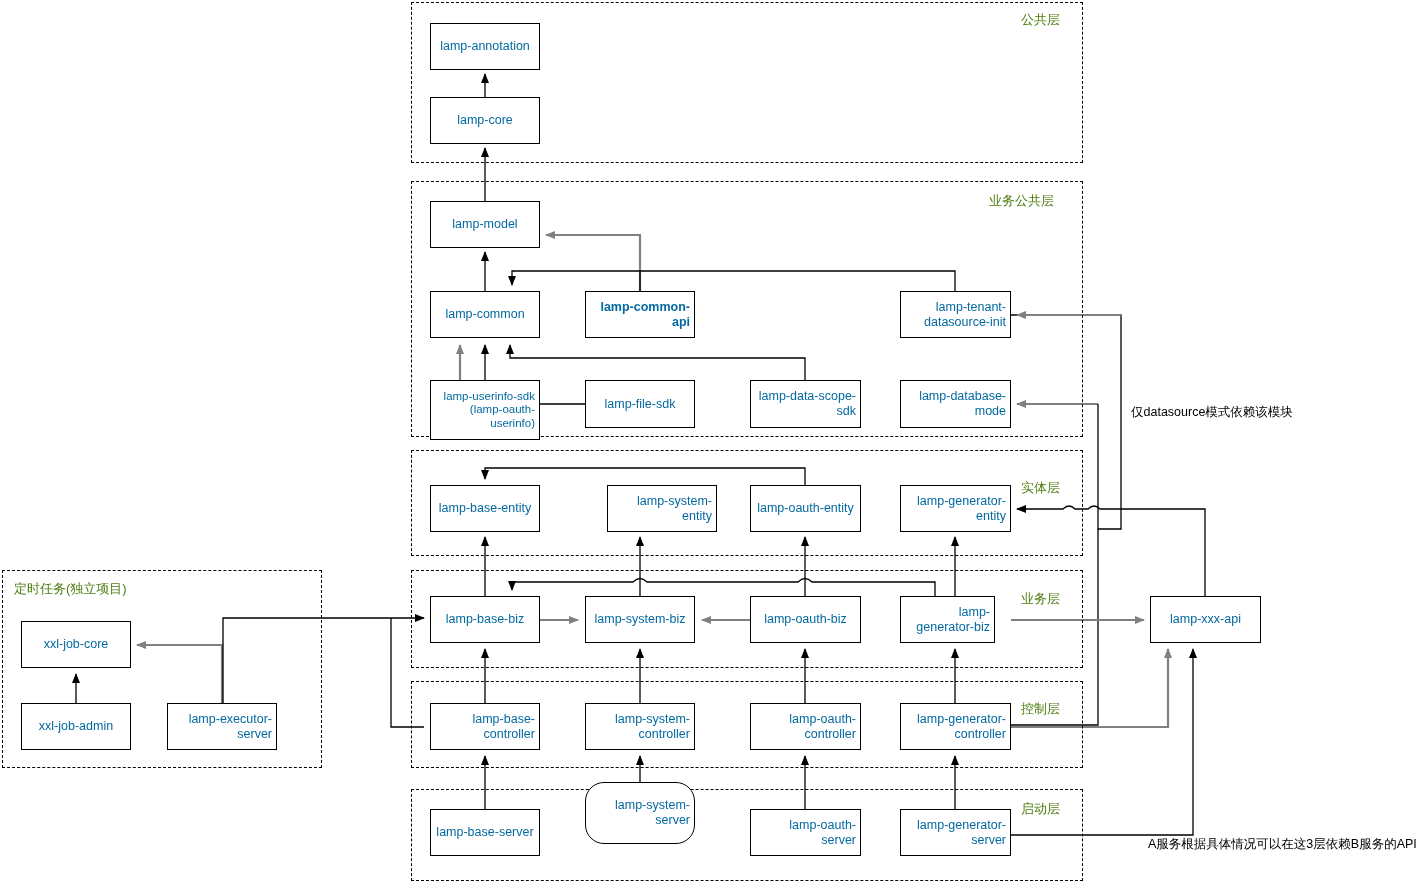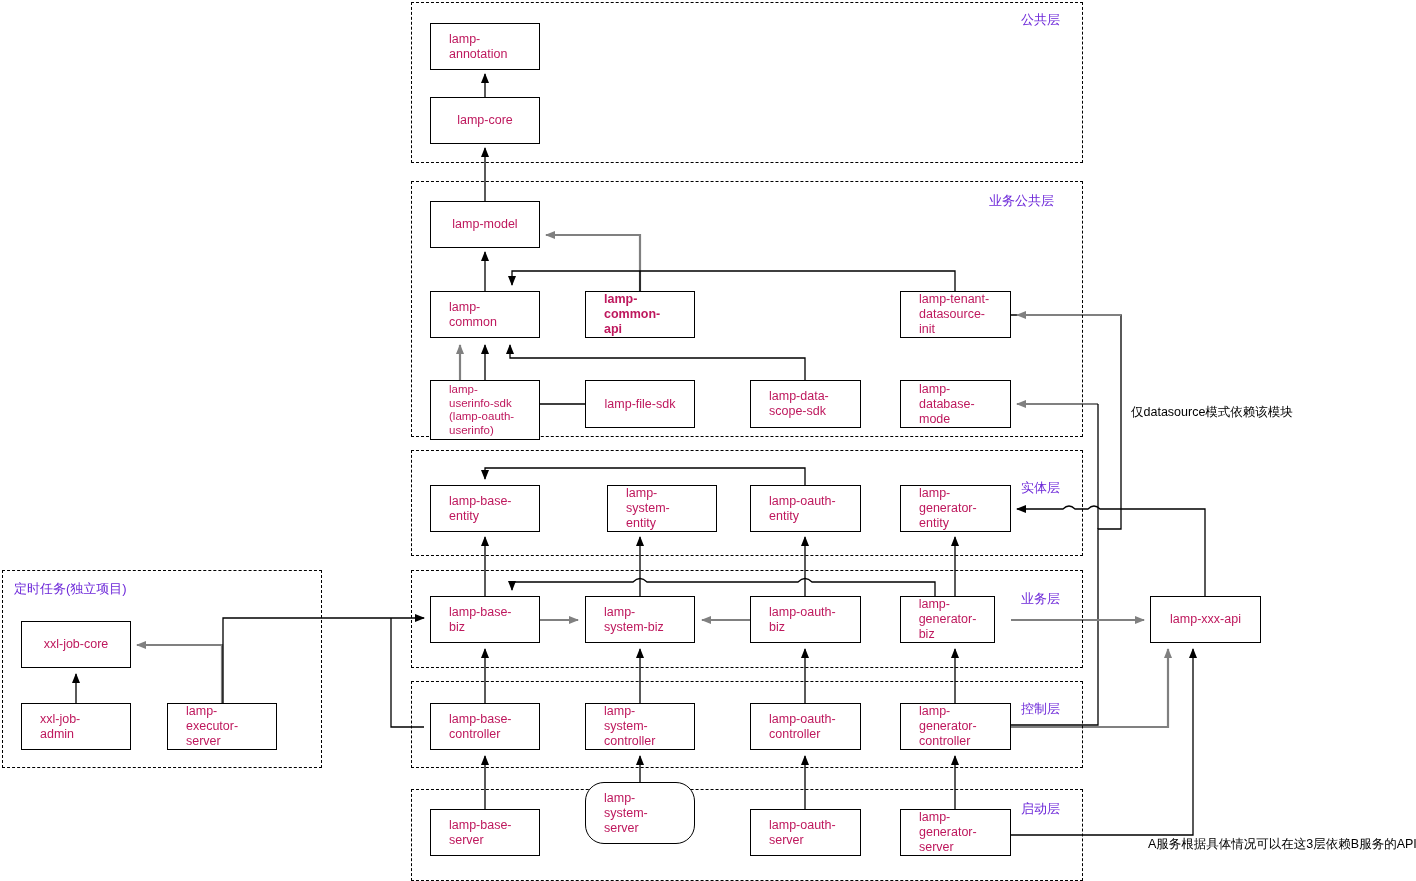--- a/index.html
+++ b/index.html
@@ -2,25 +2,25 @@
 <html><head>
 <meta charset="utf-8">
 <title>lamp architecture</title>
 <style>
   html,body{margin:0;padding:0;background:#ffffff;}
   body{font-family:"Liberation Sans","DejaVu Sans",sans-serif;}
   #canvas{position:relative;width:1416px;height:881px;overflow:hidden;background:#fff;}
   svg#wires{position:absolute;left:0;top:0;width:1416px;height:881px;pointer-events:none;}
 
   .group{position:absolute;border:1.6px dashed #000;box-sizing:border-box;background:transparent;}
-  .group-label{position:absolute;font-size:13px;color:#6d28d9;white-space:nowrap;}
+  .group-label{position:absolute;font-size:13px;color:#4d7c0f;white-space:nowrap;}
 
   .node{position:absolute;box-sizing:border-box;border:1.3px solid #000;background:#fff;
-        display:flex;align-items:center;justify-content:center;text-align:left;
-        font-size:12.5px;line-height:15px;color:#be185d;padding:2px 18px;}
+        display:flex;align-items:center;justify-content:center;text-align:right;
+        font-size:12.5px;line-height:15px;color:#0369a1;padding:2px 4px;}
   .note{position:absolute;font-size:12.5px;color:#000;white-space:nowrap;}
 </style>
 </head>
 <body>
 
 <div id="canvas">
 
   <svg id="wires" viewBox="0 0 1416 881">
     <defs>
       <marker id="ah-d" markerWidth="10" markerHeight="8" refX="9" refY="4" orient="auto" markerUnits="userSpaceOnUse">

